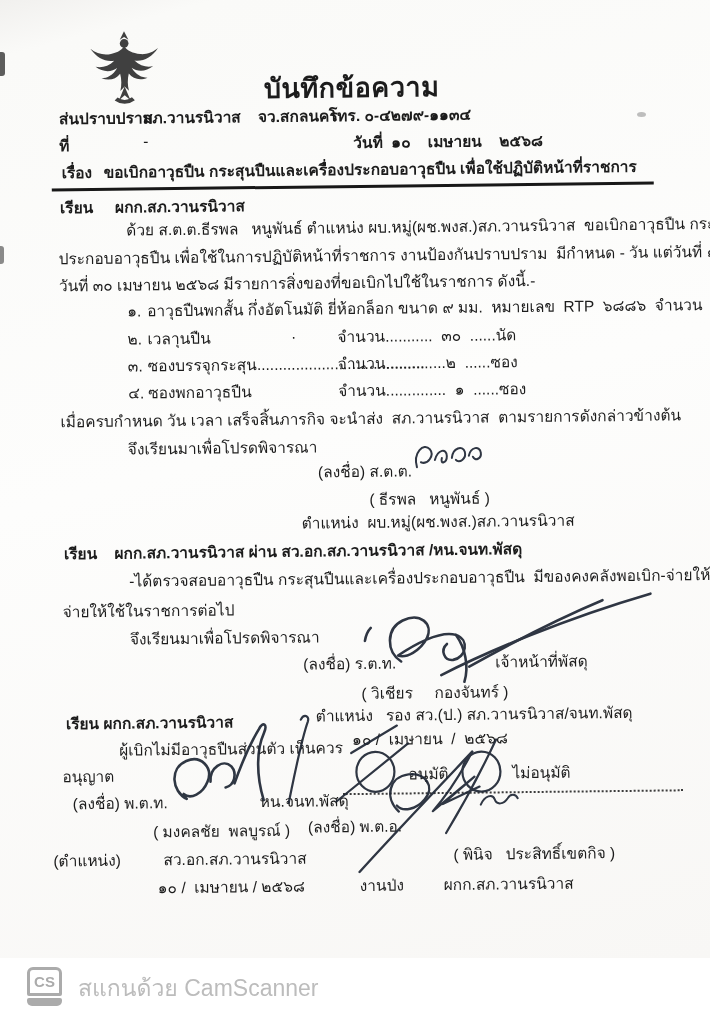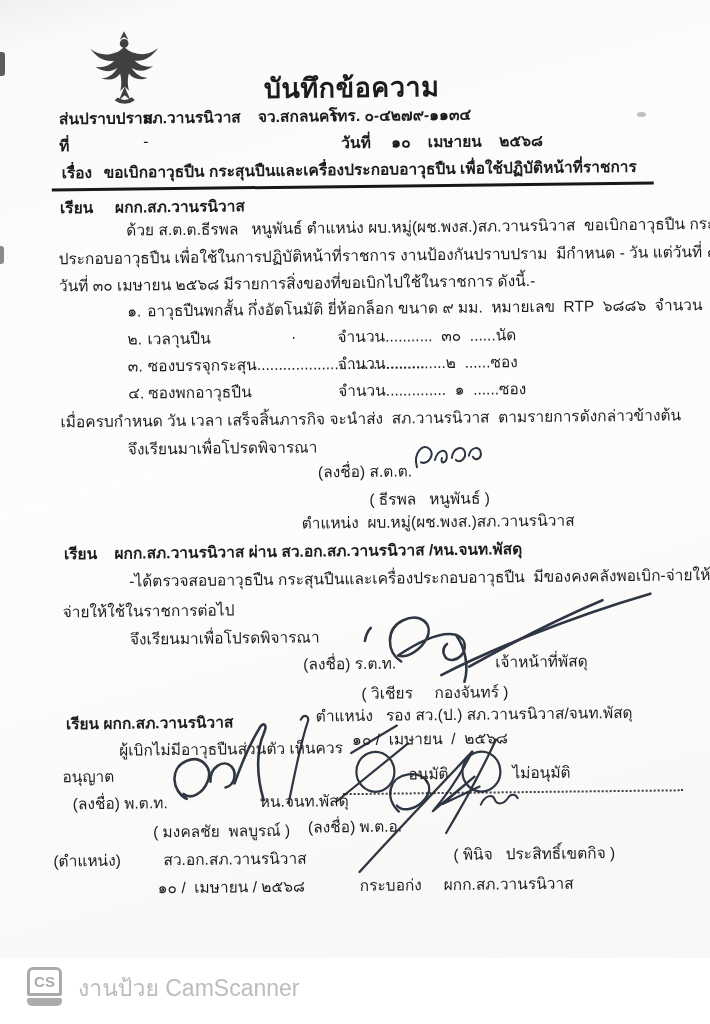--- a/index.html
+++ b/index.html
@@ -47,21 +47,21 @@
     <div class="title">บันทึกข้อความ</div>
 
     <div class="row" style="top:103px">
       <span class="b" style="left:62px">ส่นปราบปราม</span>
       <span class="b" style="left:146px">สภ.วานรนิวาส    จว.สกลนคร</span>
       <span class="b" style="left:332px">โทร. ๐-๔๒๗๙-๑๑๓๔</span>
     </div>
     <div class="row" style="top:130px">
       <span class="b" style="left:62px">ที่</span>
       <span style="left:146px">-</span>
-      <span class="b" style="left:344px">วันที่</span>
+      <span class="b" style="left:356px">วันที่</span>
       <span class="b" style="left:394px">๑๐    เมษายน    ๒๕๖๘</span>
     </div>
     <div class="row" style="top:157px">
       <span class="b" style="left:64px">เรื่อง</span>
       <span class="b" style="left:106px">ขอเบิกอาวุธปืน กระสุนปืนและเครื่องประกอบอาวุธปืน เพื่อใช้ปฏิบัติหน้าที่ราชการ</span>
     </div>
 
     <div class="hr"></div>
 
     <div class="row" style="top:192px">
@@ -173,21 +173,21 @@
       <span style="left:508px">ไม่อนุมัติ</span>
     </div>
     <div class="dotline"></div>
     <div class="row" style="top:814px">
       <span style="left:303px">(ลงชื่อ) พ.ต.อ.</span>
     </div>
     <div class="row" style="top:843px">
         <span style="left:448px">( พินิจ   ประสิทธิ์เขตกิจ )</span>
       </div>
     <div class="row" style="top:873px">
-      <span style="left:354px">กระบอก่ง</span>
+      <span style="left:354px">งานป่ง</span>
       <span style="left:438px">ผกก.สภ.วานรนิวาส</span>
     </div>
 
     <svg class="penlayer" viewBox="0 0 710 1024">
       <g stroke="#1e2634" fill="none" stroke-linecap="round" stroke-linejoin="round" opacity="0.92">
         <g stroke-width="2">
           <path d="M416 468 C412 453 423 443 429 450 C434 456 427 466 420 463"></path>
           <path d="M434 461 C437 450 446 449 446 457 C446 464 439 466 441 459"></path>
           <path d="M451 459 C452 449 462 446 464 453 C466 460 458 465 455 461"></path>
           <path d="M468 457 C470 448 479 447 480 454 C481 460 474 463 472 458"></path>
@@ -229,14 +229,14 @@
   <div class="art art1"></div>
   <div class="art art2"></div>
   <div class="art art3"></div>
 </div>
 
 <div class="footer">
   <div class="cs-logo">
     <div class="cs-box">CS</div>
     <div class="cs-bar"></div>
   </div>
-  <div class="cs-text">งานป้วย CamScanner</div>
+  <div class="cs-text">สแกนด้วย CamScanner</div>
 </div>
 
 </body></html>

